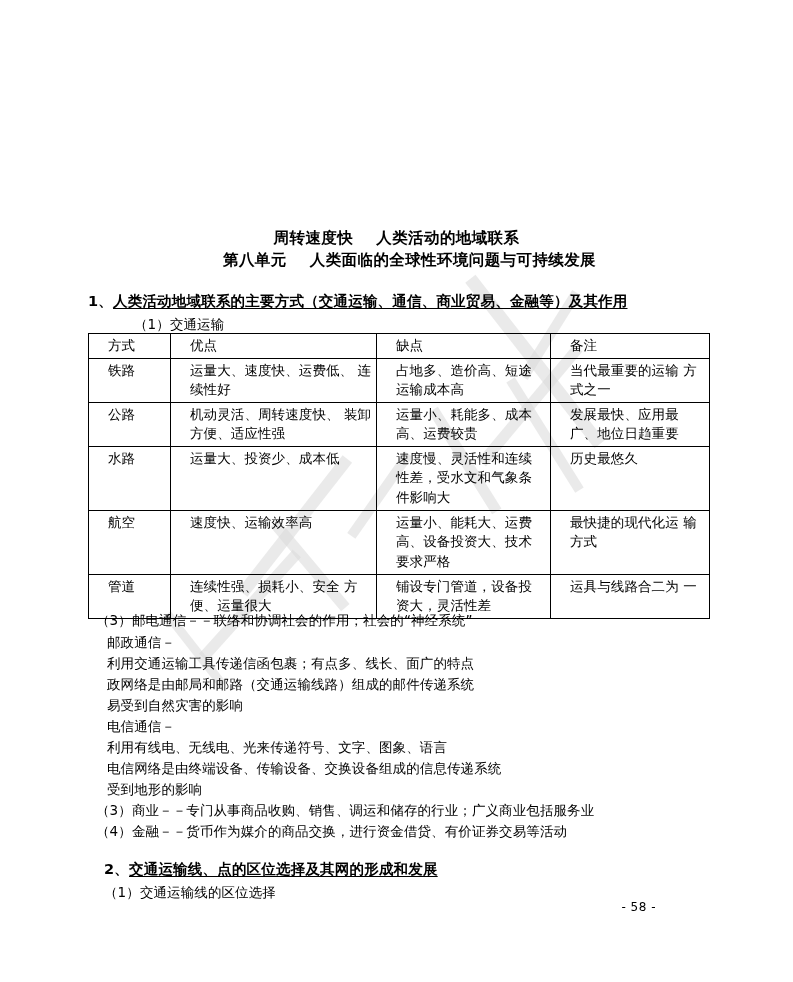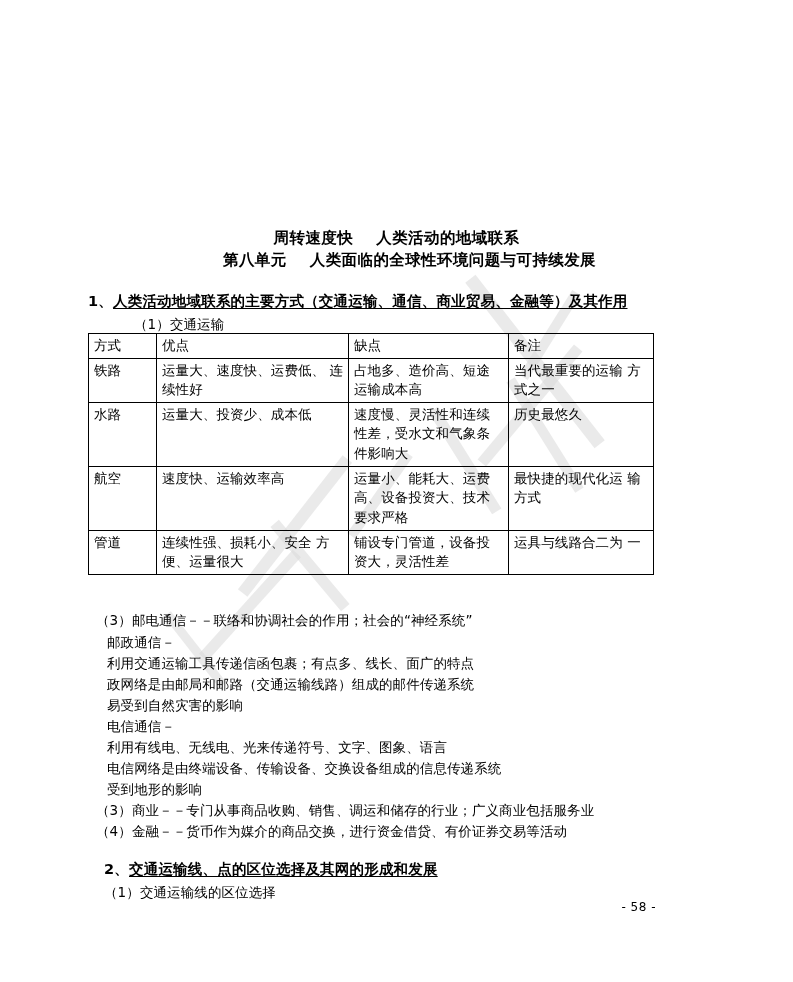--- a/index.html
+++ b/index.html
@@ -96,21 +96,21 @@
     top: 333px;
     width: 525px;
     border-collapse: collapse;
     table-layout: fixed;
     font-size: 13.5px;
     background: transparent;
   }
   .tbl td {
     border: 1px solid #000000;
     vertical-align: top;
-    padding: 2px 4px 2px 5px;
+    padding: 2px 4px 2px 19px;
     line-height: 1.45;
     letter-spacing: 0.1px;
     background: transparent;
   }
   .col-mode  { width: 58px; }
   .col-pro   { width: 182px; }
   .col-con   { width: 150px; }
   .col-note  { width: 135px; }
 
   .r-head td { height: 18px; }
@@ -167,20 +167,29 @@
         </tr>
         <tr class="r-rail">
           <td>铁路</td>
           <td>运量大、速度快、运费低、
 连续性好</td>
           <td>占地多、造价高、短途
 运输成本高</td>
           <td>当代最重要的运输
 方式之一</td>
         </tr>
+        <tr class="r-road">
+          <td>公路</td>
+          <td>机动灵活、周转速度快、
+装卸方便、适应性强</td>
+          <td>运量小、耗能多、成本
+高、运费较贵</td>
+          <td>发展最快、应用最
+广、地位日趋重要</td>
+        </tr>
         <tr class="r-water">
           <td>水路</td>
           <td>运量大、投资少、成本低</td>
           <td>速度慢、灵活性和连续
 性差，受水文和气象条
 件影响大</td>
           <td>历史最悠久</td>
         </tr>
         <tr class="r-air">
           <td>航空</td>

